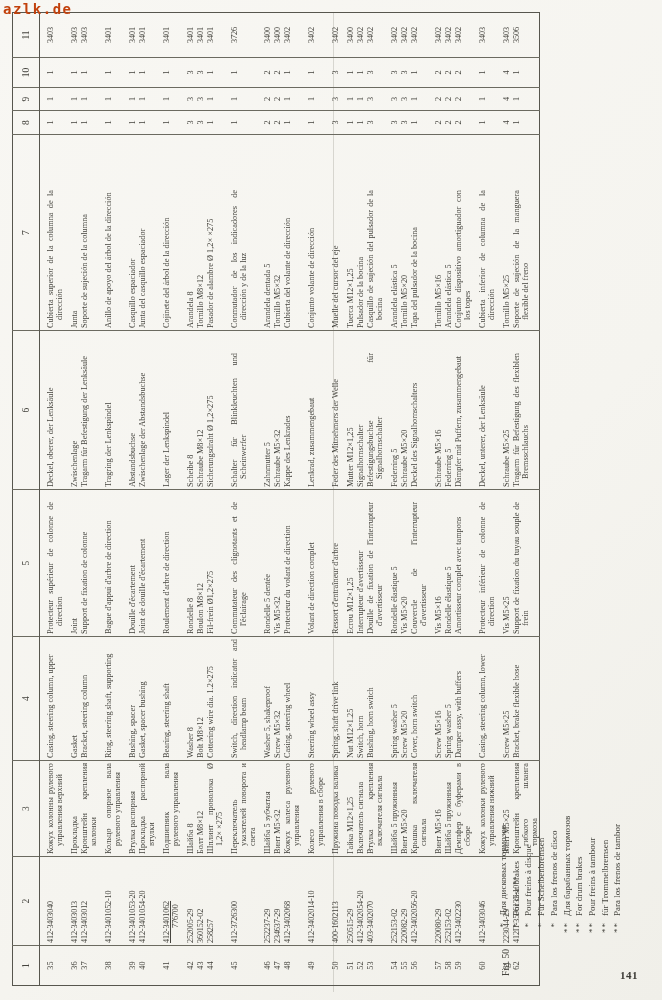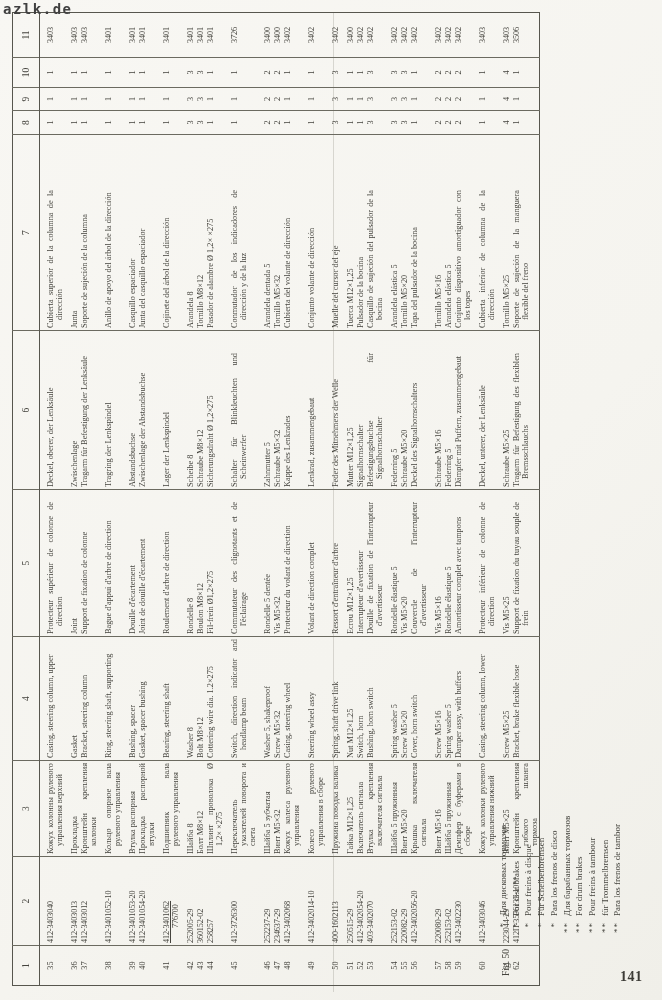--- a/index.html
+++ b/index.html
@@ -9,21 +9,21 @@
     font-family:"Liberation Serif",serif;
   }
   
   .watermark{
     position:absolute;left:3px;top:1px;z-index:5;
     font-family:"DejaVu Sans Mono",monospace;font-weight:bold;
     font-size:14px;letter-spacing:1.5px;
   }
   .page-number{
     position:absolute;left:620px;top:969px;
-    font-size:14px;font-weight:bold;color:#3c3b36;letter-spacing:0.5px;
+    font-size:11px;font-weight:bold;color:#3c3b36;letter-spacing:0.5px;
   }
   
   .rot-sheet{
     position:absolute;left:0;top:1000px;width:1000px;height:662px;
     transform-origin:0 0;transform:rotate(-90deg);
   }
   .crease{
     position:absolute;left:8px;top:333px;width:980px;height:1px;
     background:#8d8b81;opacity:.3;
   }
@@ -59,21 +59,21 @@
   }
   .footnotes{
     position:absolute;left:58px;top:497px;font-size:9px;line-height:12.7px;color:#45443e;
   }
   .fline{white-space:nowrap;}
   .fmark{display:inline-block;width:20px;text-align:right;padding-right:6px;letter-spacing:1px;}
 </style>
 </head>
 <body>
 
-<div class="watermark" style="color: #404040;">azlk.de</div>
+<div class="watermark" style="color: #c2410c;">azlk.de</div>
 <div class="page-number">141</div>
 
 <div class="rot-sheet">
   <div class="crease"></div>
 
   <table class="parts">
     <colgroup>
       <col style="width:40px">
         <col style="width:89px">
         <col style="width:96px">

